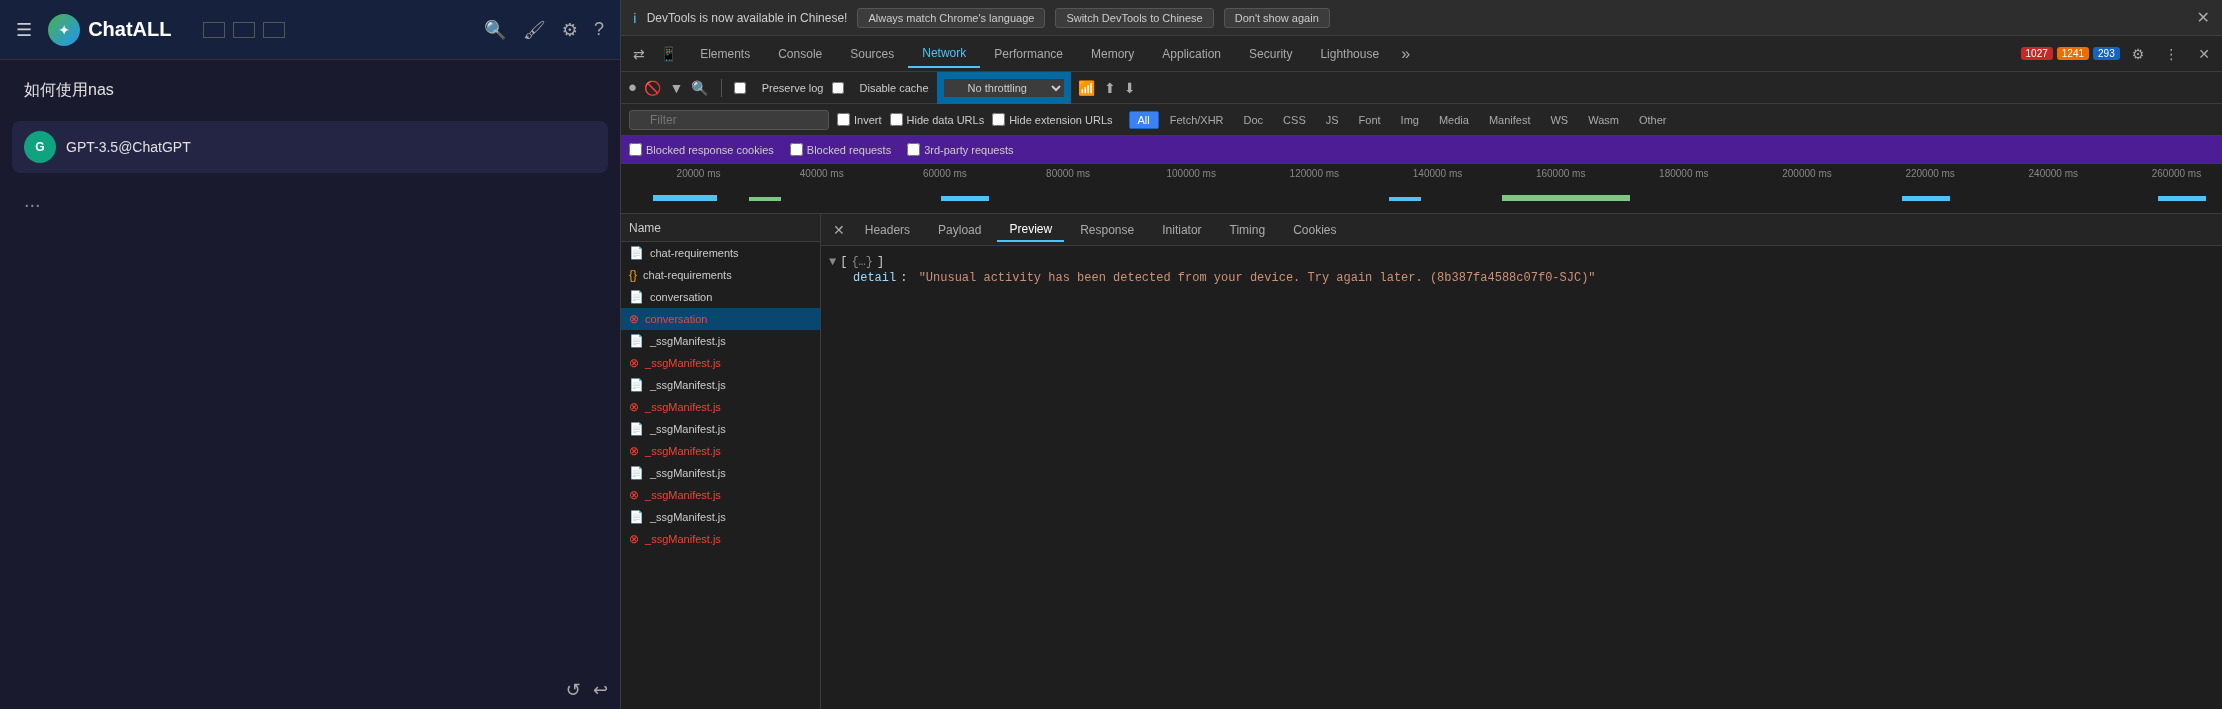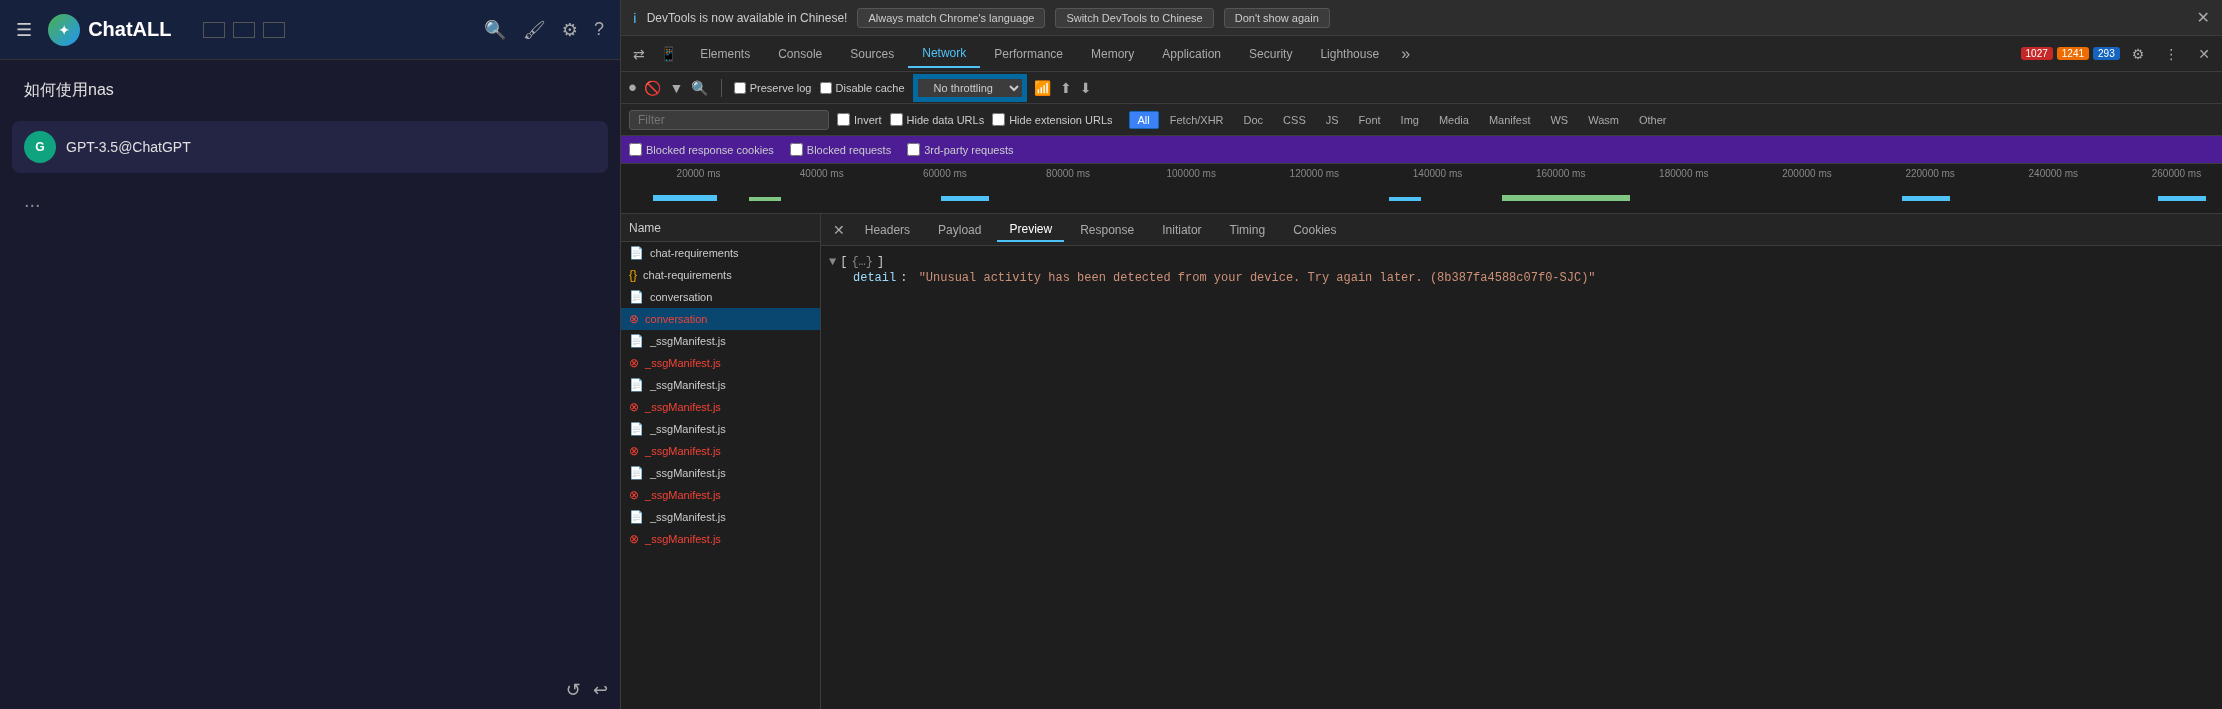--- a/index.html
+++ b/index.html
@@ -289,57 +289,57 @@
     .nt-separator {
       width: 1px;
       height: 18px;
       background: #555;
       margin: 0 4px;
     }
 
     .nt-checkbox-label {
       display: flex;
       align-items: center;
-      gap: 4px;
+      gap: 16px;
       color: #ccc;
       font-size: 11px;
     }
 
     .nt-checkbox-label input {
       width: 12px;
       height: 12px;
     }
 
     .nt-select {
       background: #3c3c3c;
-      border: 5px solid #0369a1;
+      border: 7px solid #0369a1;
       color: #ccc;
       font-size: 11px;
-      padding: 2px 12px;
+      padding: 2px 20px;
       cursor: pointer;
     }
 
     
     .filter-bar {
       height: 32px;
       background: #252526;
       display: flex;
       align-items: center;
       padding: 0 8px;
       gap: 8px;
       border-bottom: 1px solid #3c3c3c;
     }
 
     .filter-input-wrapper {
       display: flex;
       align-items: center;
       background: #3c3c3c;
       border: 1px solid #555;
       border-radius: 3px;
-      padding: 2px 8px;
+      padding: 2px 20px;
       width: 200px;
     }
 
     .filter-input {
       background: transparent;
       border: none;
       color: #ccc;
       font-size: 12px;
       outline: none;
       width: 100%;

